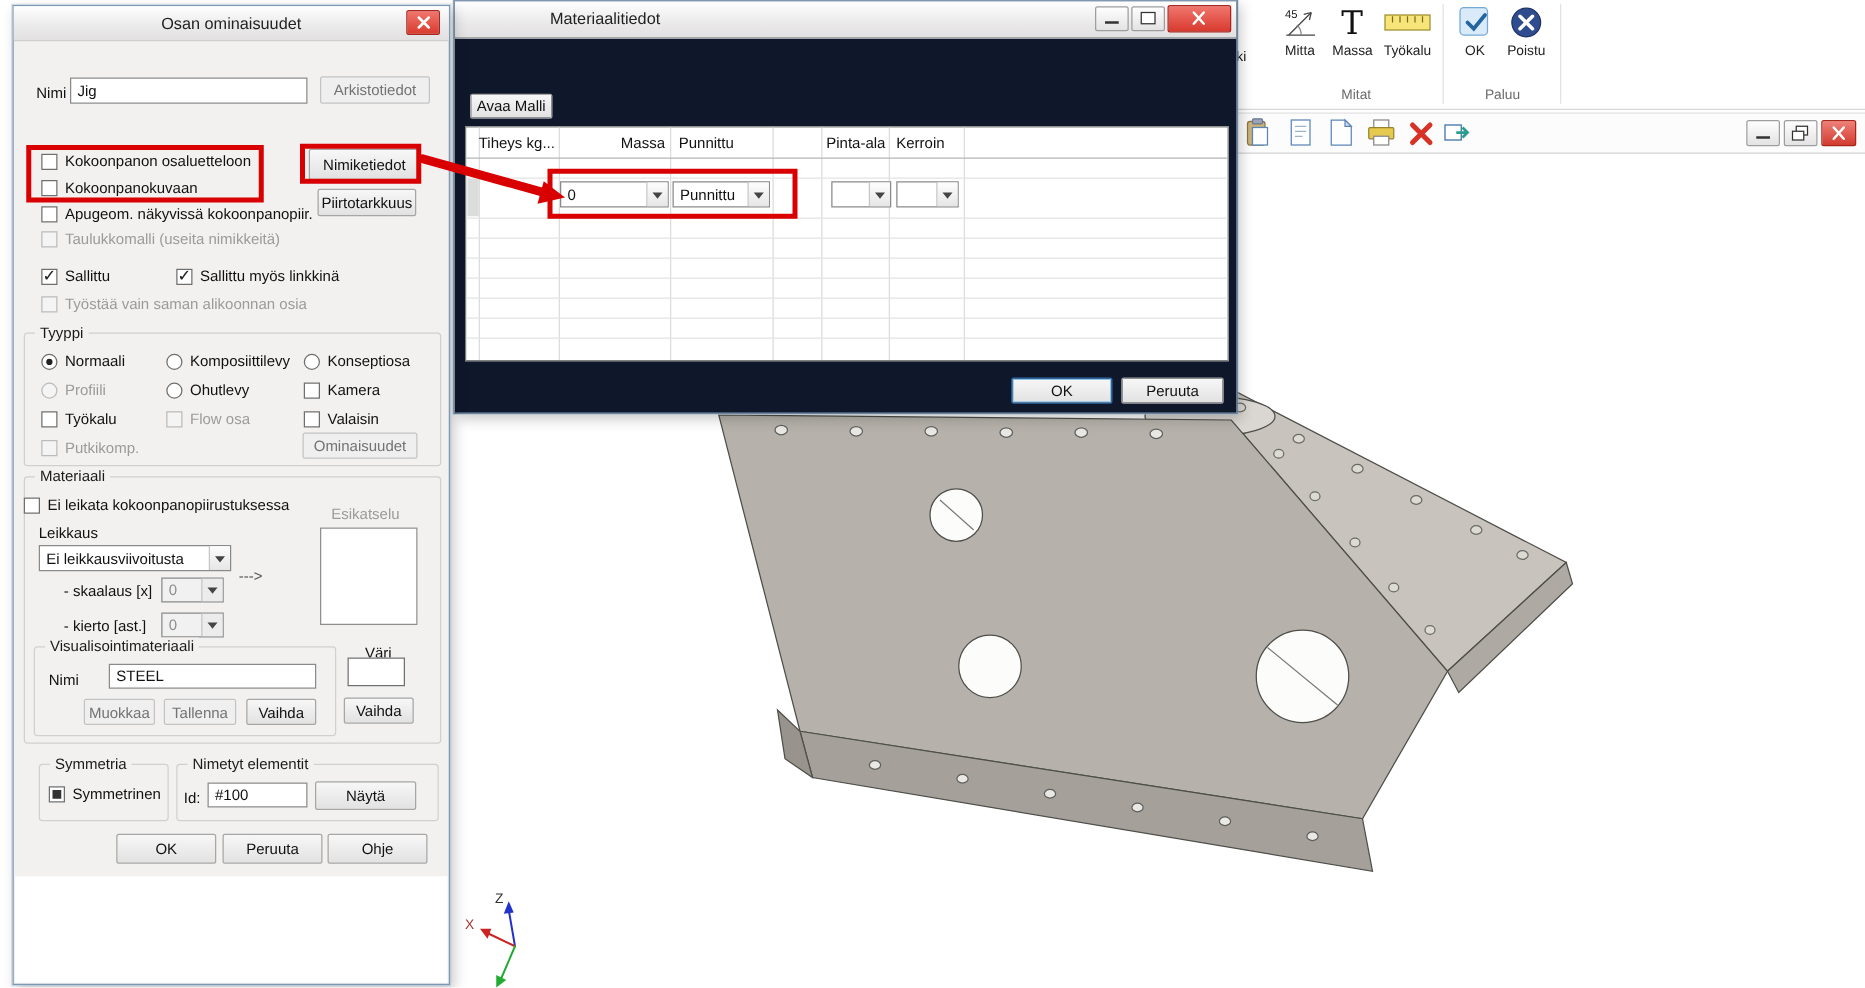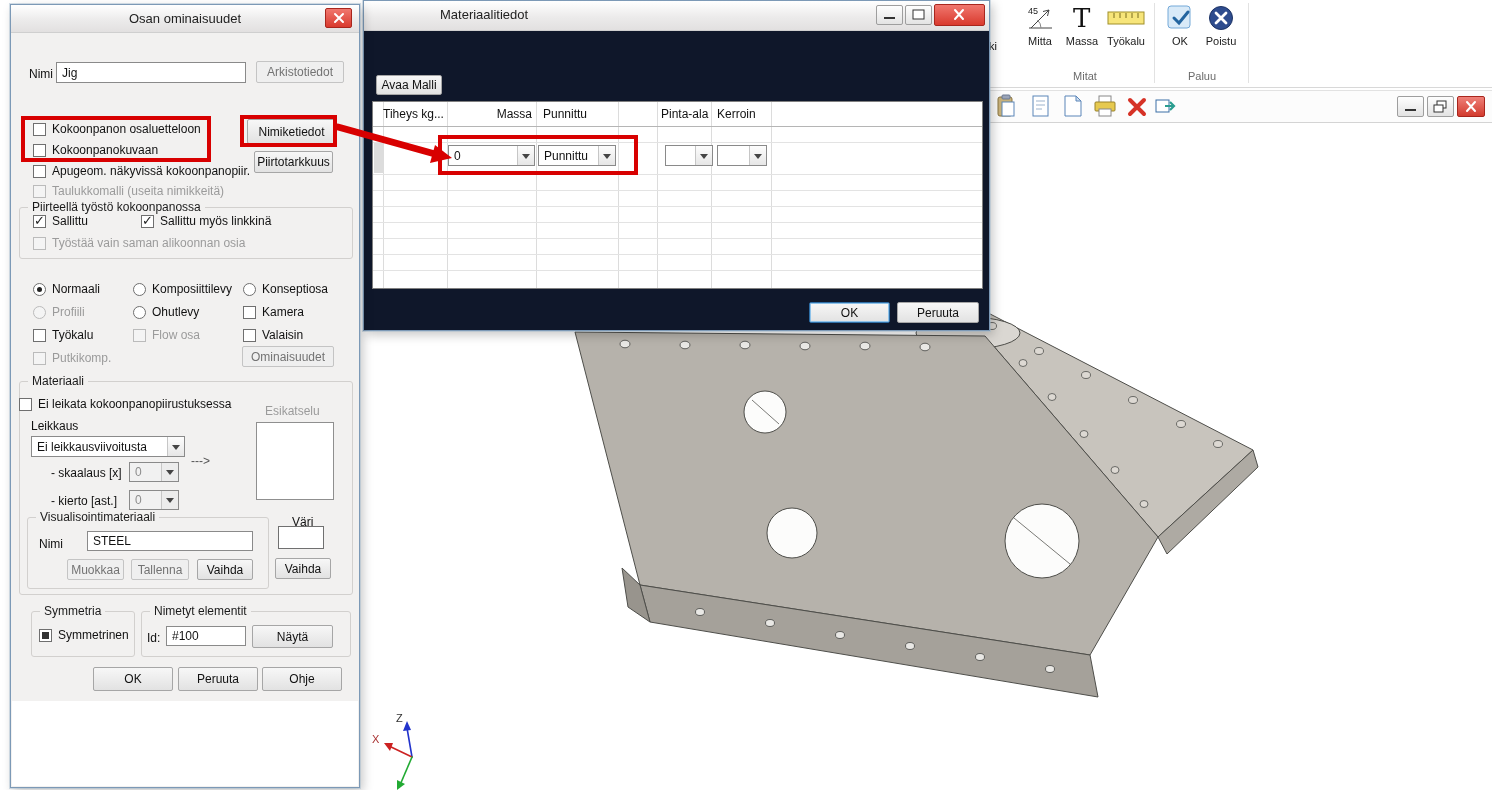--- a/index.html
+++ b/index.html
@@ -306,36 +306,36 @@
     <div class="cbrow" style="left:22px;top:159px">
       <span class="cb"></span>
       <span>Apugeom. näkyvissä kokoonpanopiir.</span>
     </div>
     <div class="cbrow disabled" style="left:22px;top:179px">
       <span class="cb disabled"></span>
       <span>Taulukkomalli (useita nimikkeitä)</span>
     </div>
     <div class="btn" style="left:243px;top:146px;width:79px;height:22px">Piirtotarkkuus</div>
 
-    <div class="group" style="left:8px;top:202px;width:334px;height:52px">
-      <div class="glabel">Piirteellä työstö kokoonpanossa</div>
-    </div>
     <div class="cbrow" style="left:22px;top:209px">
       <span class="cb checked"></span>
       <span>Sallittu</span>
     </div>
     <div class="cbrow" style="left:130px;top:209px">
       <span class="cb checked"></span>
       <span>Sallittu myös linkkinä</span>
     </div>
     <div class="cbrow disabled" style="left:22px;top:231px">
       <span class="cb disabled"></span>
       <span>Työstää vain saman alikoonnan osia</span>
     </div>
 
+    <div class="group" style="left:8px;top:261px;width:334px;height:107px">
+      <div class="glabel">Tyyppi</div>
+    </div>
     <div class="cbrow" style="left:22px;top:277px">
       <span class="rb sel"></span>
       <span>Normaali</span>
     </div>
     <div class="cbrow" style="left:122px;top:277px">
       <span class="rb"></span>
       <span>Komposiittilevy</span>
     </div>
     <div class="cbrow" style="left:232px;top:277px">
       <span class="rb"></span>

